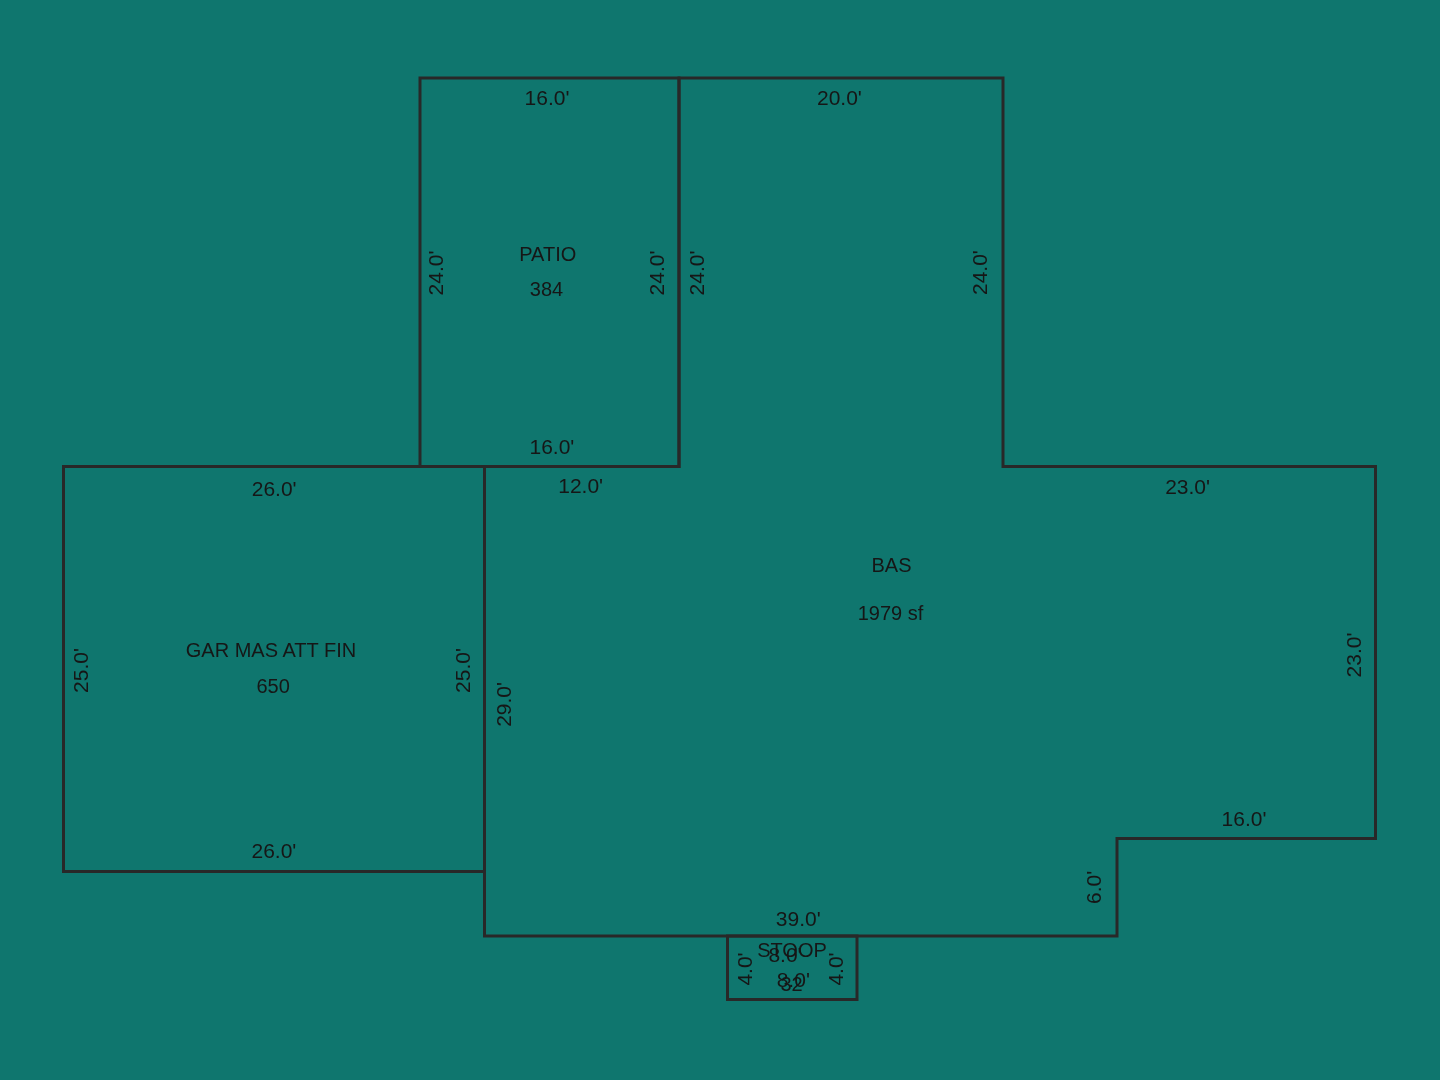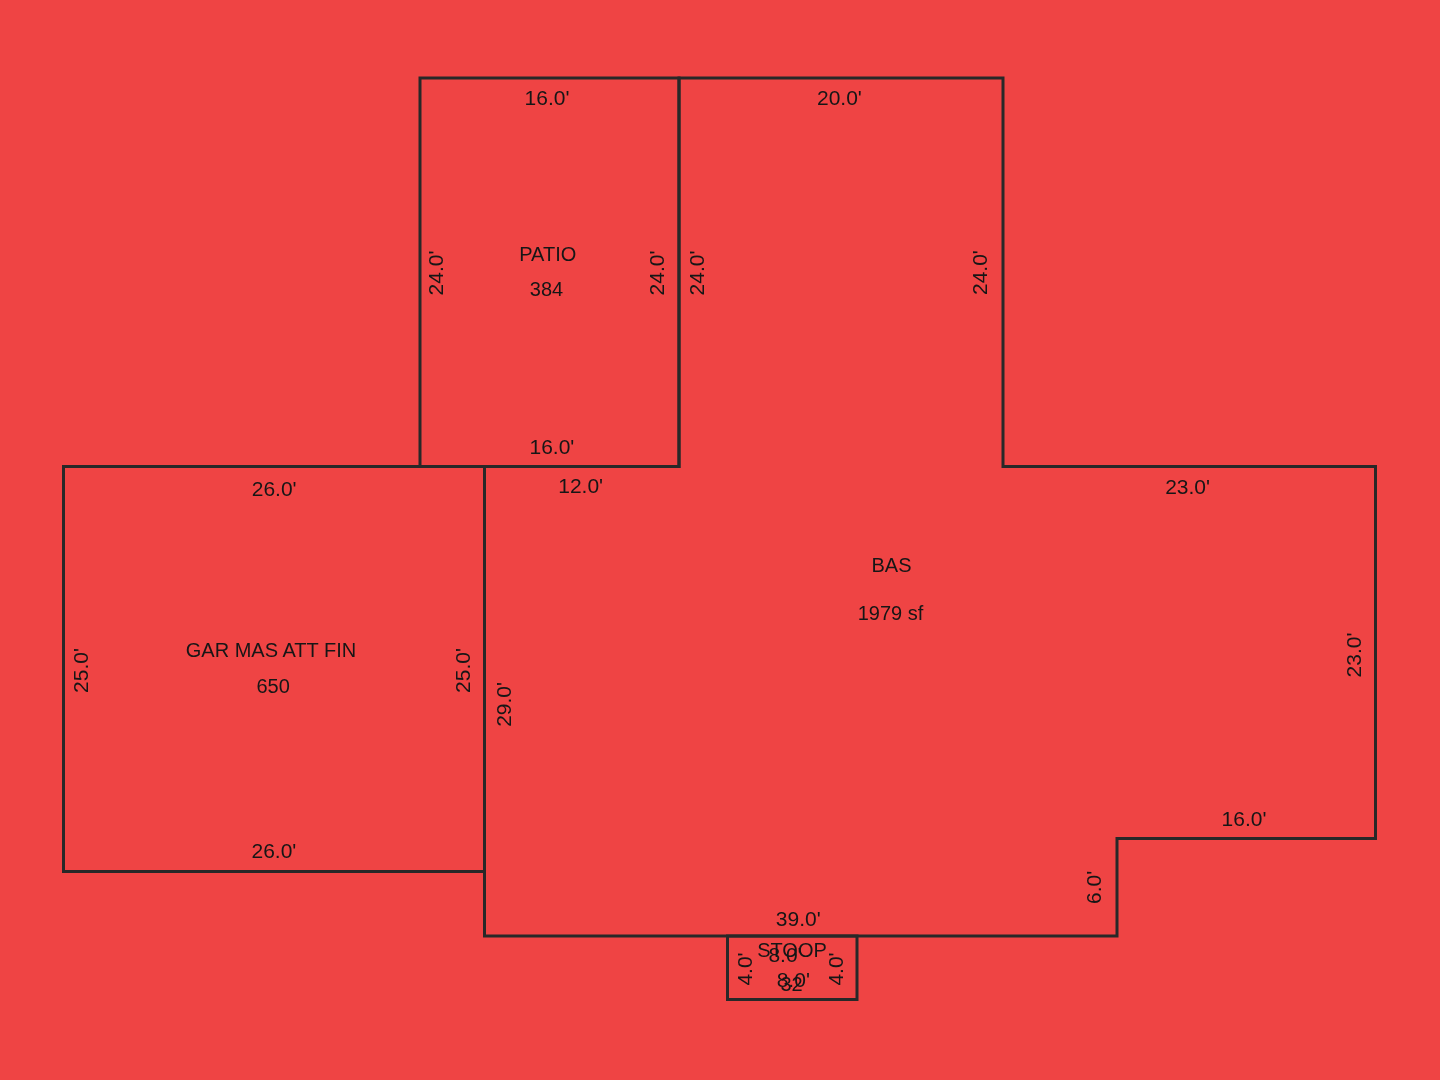--- a/index.html
+++ b/index.html
@@ -1,16 +1,16 @@
 <!DOCTYPE html>
 <html><head>
 <meta charset="utf-8">
 <style>
   html,body{margin:0;padding:0;background:#ffffff;}
-  .page{position:relative;width:1440px;height:1080px;background:#ef4444;overflow:hidden;}
+  .page{position:relative;width:1440px;height:1080px;background:#0f766e;overflow:hidden;}
   svg{position:absolute;left:0;top:0;}
   text{font-family:"Liberation Sans", sans-serif;fill:#161616;}
   .dim{font-size:21px;}
   .room{font-size:20px;}
 </style>
 </head>
 <body>
 
 <div class="page">
 <svg width="1440" height="1080" viewBox="0 0 1440 1080">

